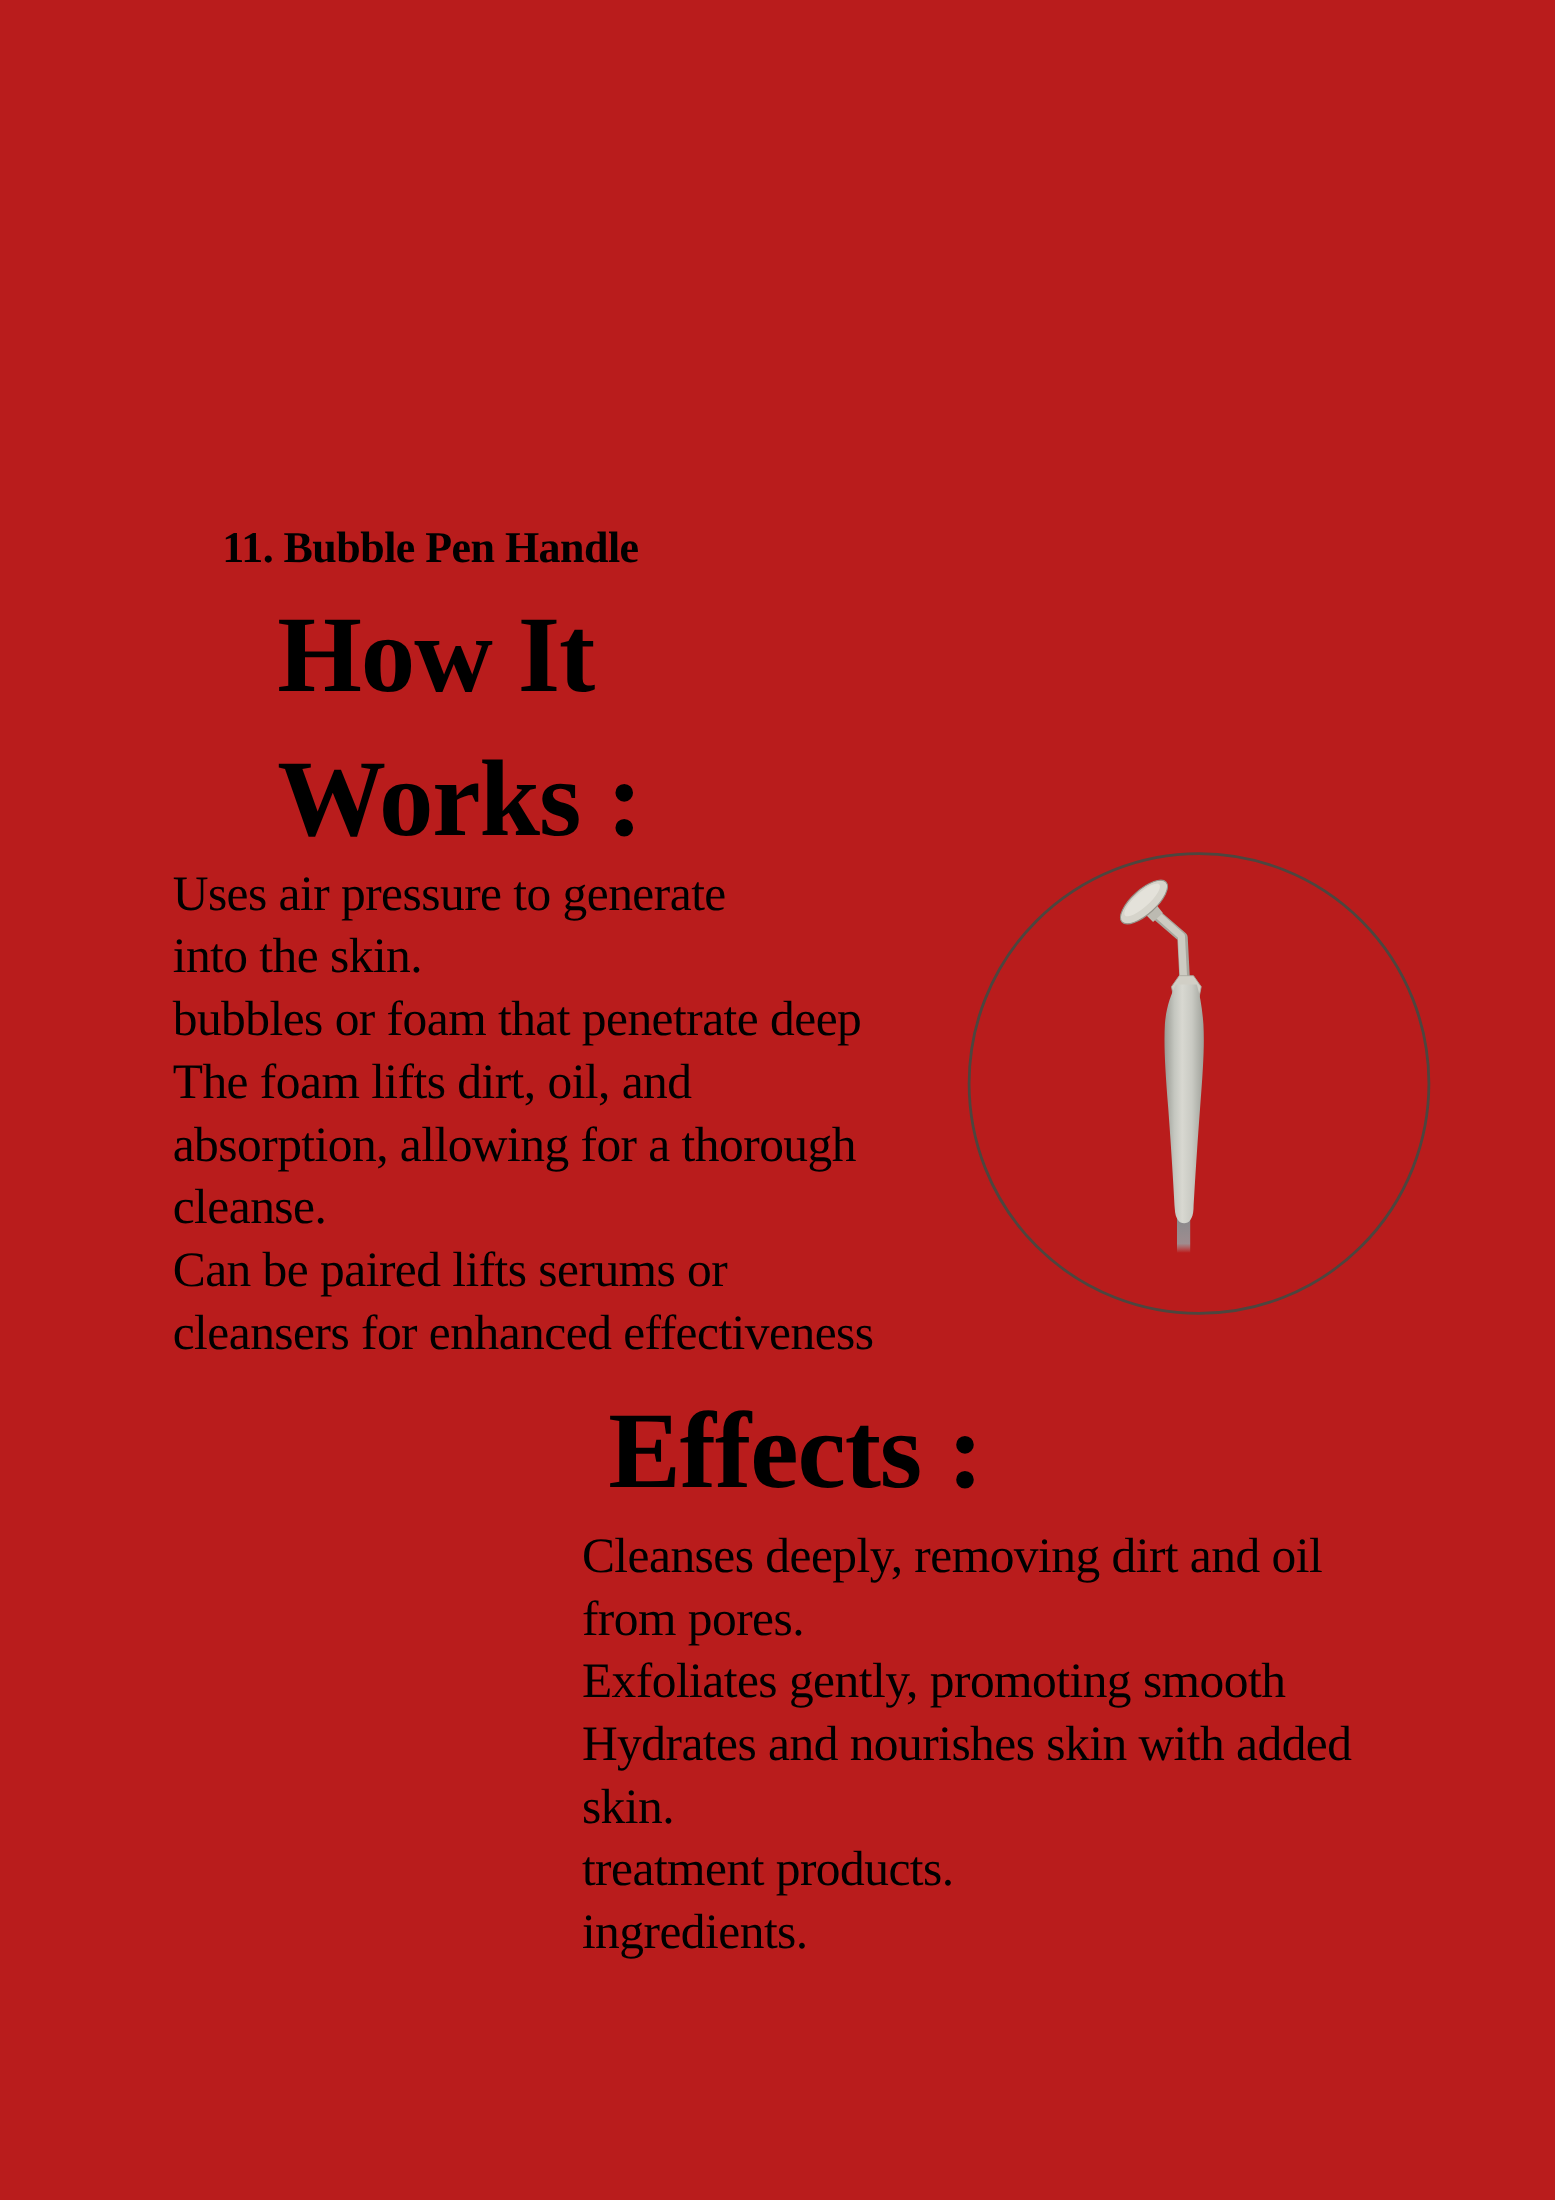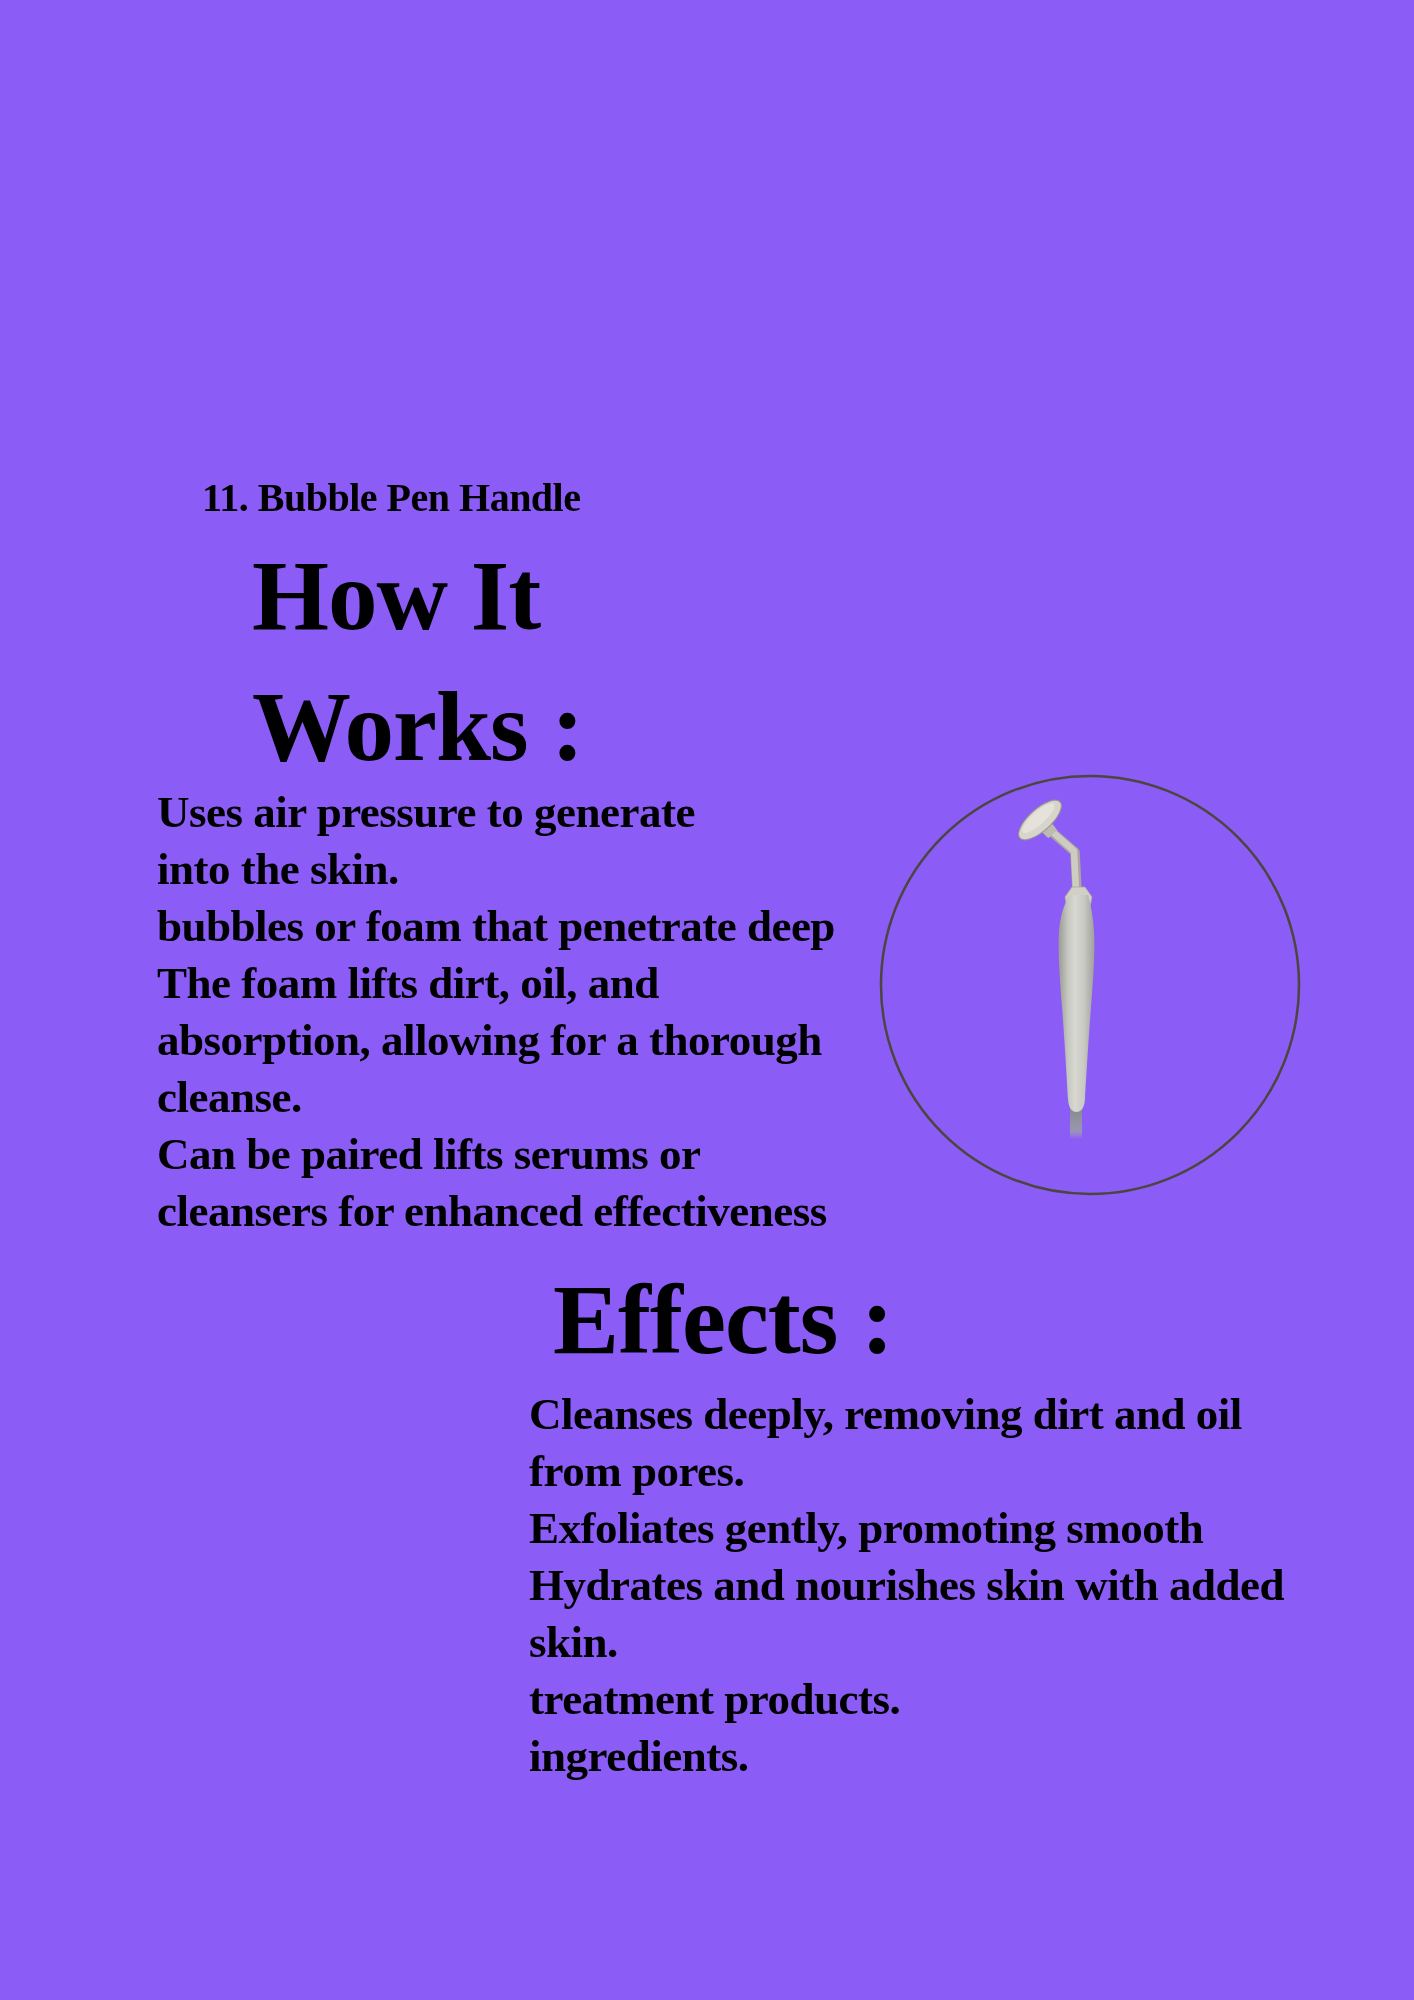--- a/index.html
+++ b/index.html
@@ -4,21 +4,21 @@
 <style>
   html,body{margin:0;padding:0;}
   body{
     font-family:"Liberation Serif","DejaVu Serif",serif;
     background:#ffffff;
   }
   .page{
     position:relative;
     width:1414px;
     height:2000px;
-    background:#8b5cf6;
+    background:#b91c1c;
     color:#000000;
     overflow:hidden;
   }
   .section-heading{
     position:absolute;
     left:202px;
     top:474px;
     font-size:40px;
     font-weight:bold;
     white-space:nowrap;
@@ -38,21 +38,20 @@
   }
   .title-effects{
     left:553px;
     top:1254px;
   }
   .para{
     position:absolute;
     font-size:45px;
     line-height:57px;
     letter-spacing:-0.5px;
-    font-weight:bold;
   }
   .para div{white-space:nowrap;}
   .para-how{
     left:157px;
     top:784px;
   }
   .para-effects{
     left:529px;
     top:1386px;
   }

